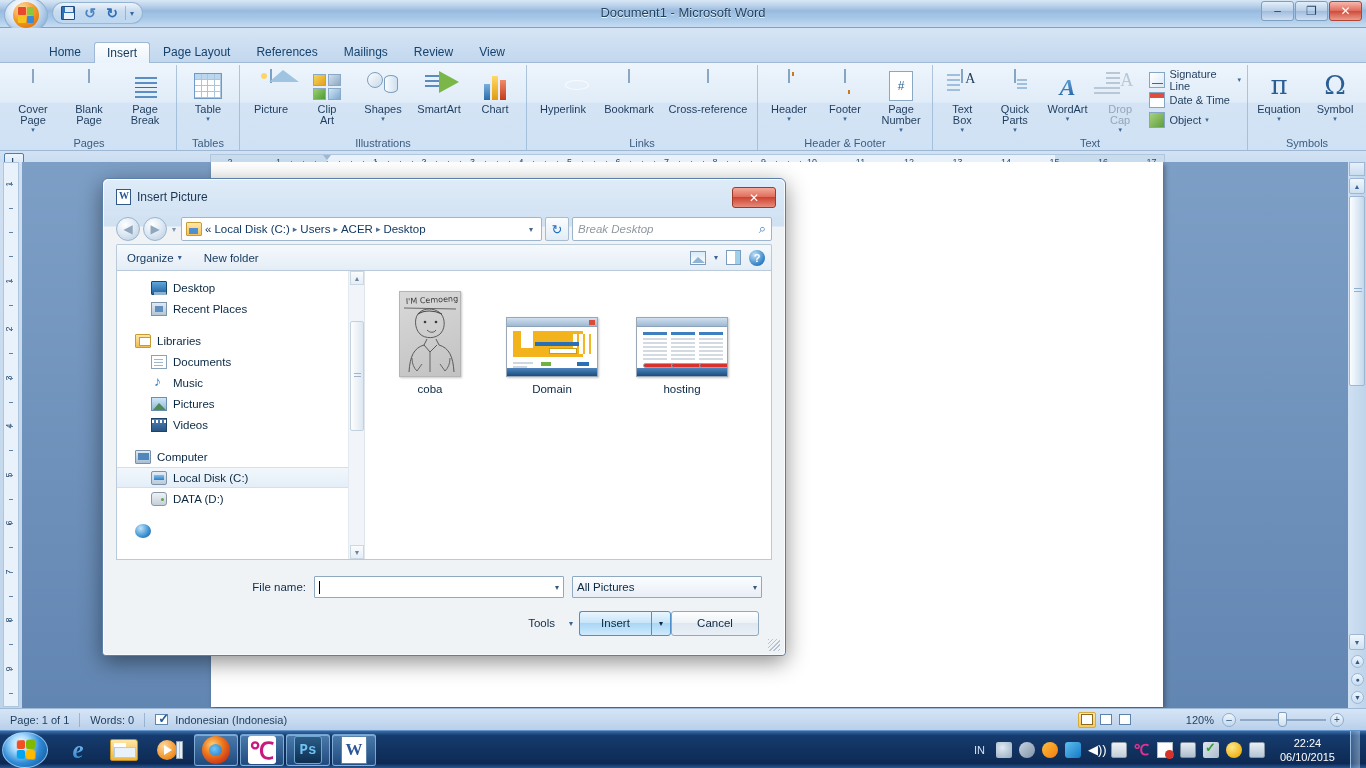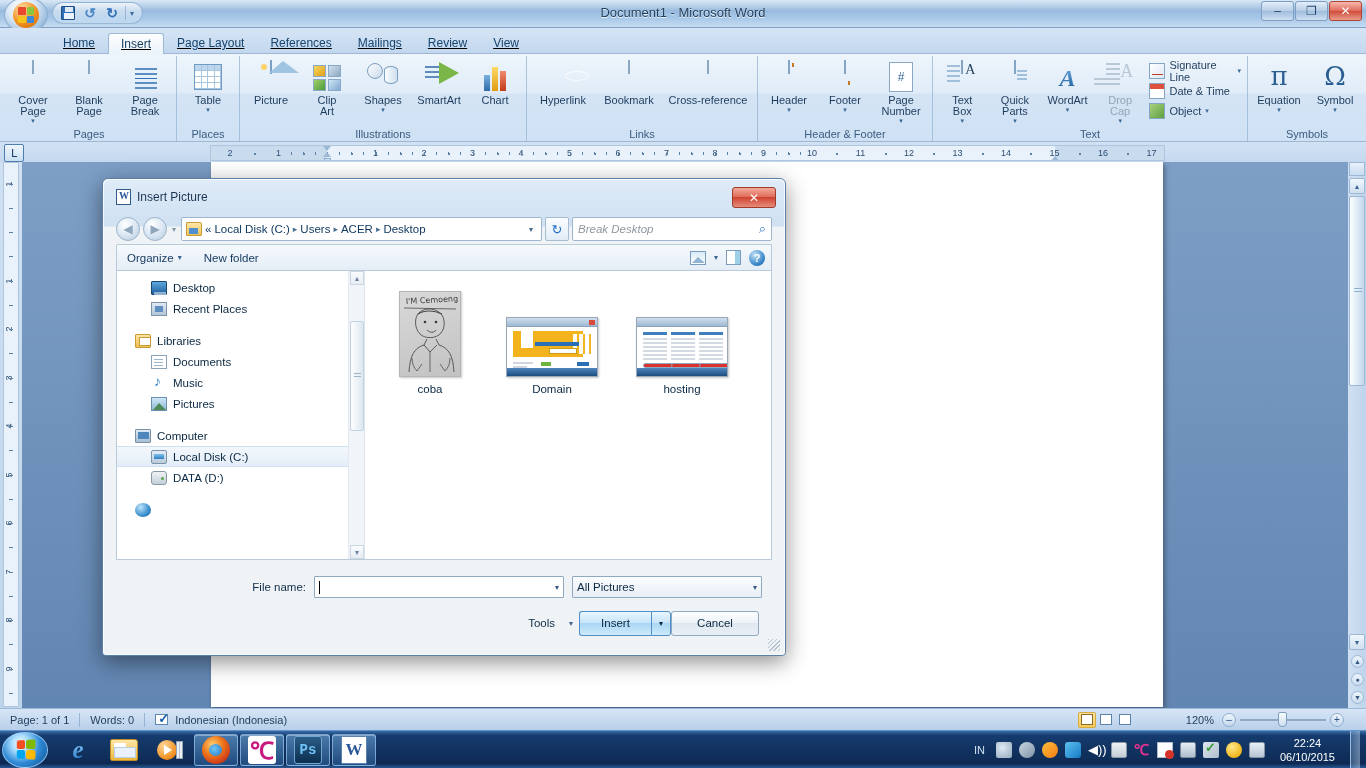--- a/index.html
+++ b/index.html
@@ -74,24 +74,24 @@
   .wc {
     width:33px; height:20px; border:1px solid #7e9fc2; border-radius:3px;
     background: linear-gradient(to bottom, #e3eefa, #b6cde6 50%, #9fbcdc 51%, #cfe0f2);
     display:flex; align-items:center; justify-content:center;
     color:#25456b; font-size:12px;
   }
   .wc.close { background: linear-gradient(to bottom,#f7b8ae,#de6a5a 50%,#cf4b38 51%,#eb9c8d); border-color:#b14432; color:#fff; }
 
   
   .ribbon-tabs {
-    height: 26px; position:relative;
+    height: 35px; position:relative;
     background: linear-gradient(to bottom,#d7e5f5,#c2d7ee);
     border-bottom:1px solid #9db9d6;
-    display:flex; align-items:flex-end; padding-left:50px;text-decoration:underline;
+    display:flex; align-items:flex-end; padding-left:36px;
   }
   .rtab {
     height:21px; padding:0 12px; font-size:12px; color:#15436e;
     display:flex; align-items:center; border:1px solid transparent;
     border-bottom:none; border-radius:3px 3px 0 0;
   }
   .rtab.active {
     background: linear-gradient(to bottom,#fdfefe,#eaf3fb);
     border-color:#9db9d6; color:#14395c;
     position:relative; top:1px;
@@ -566,21 +566,21 @@
                   <i></i>
                   <i></i>
                   <i></i>
                   <i></i>
                 </span>
             </span>
             <span class="cap">Table</span>
             <span class="dd">▾</span>
           </div>
         </div>
-        <div class="rgroup-label">Places</div>
+        <div class="rgroup-label">Tables</div>
       </div>
 
       <div class="rgroup">
         <div class="rgroup-items">
           <div class="rbtn">
             <span class="ri"><span class="pic-ic"></span></span>
             <span class="cap">Picture</span>
           </div>
           <div class="rbtn">
             <span class="ri">
@@ -1001,20 +1001,24 @@
               <span>Documents</span>
             </div>
             <div class="np-item indent">
               <span class="npi music"></span>
               <span>Music</span>
             </div>
             <div class="np-item indent">
               <span class="npi pictures"></span>
               <span>Pictures</span>
             </div>
+            <div class="np-item indent">
+              <span class="npi videos"></span>
+              <span>Videos</span>
+            </div>
 
             <div class="np-gap"></div>
 
             <div class="np-item">
               <span class="npi computer"></span>
               <span>Computer</span>
             </div>
             <div class="np-item indent selected">
               <span class="npi localdisk"></span>
               <span>Local Disk (C:)</span>

